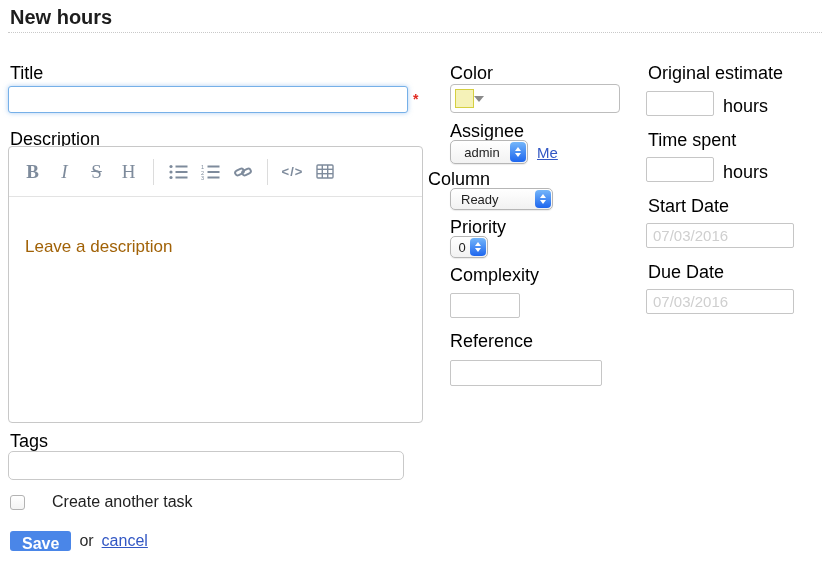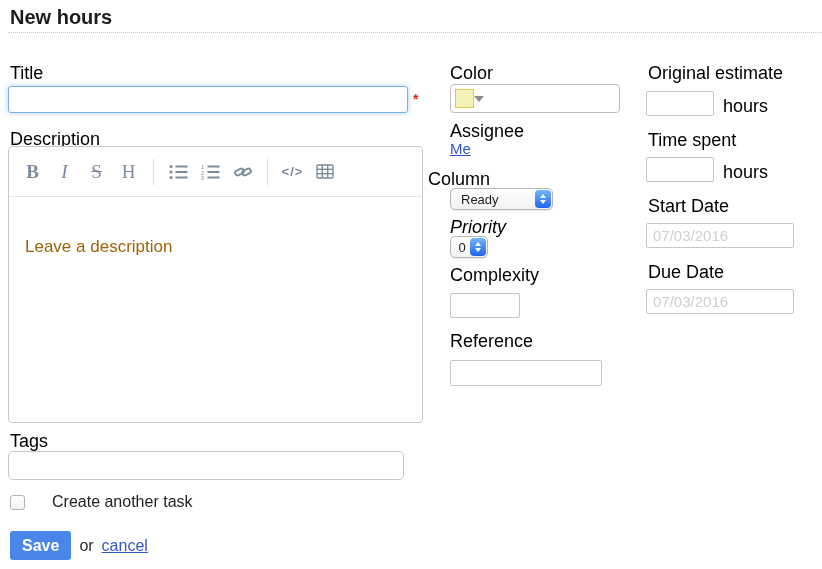--- a/index.html
+++ b/index.html
@@ -32,21 +32,21 @@
   #desc-placeholder{left:25px;top:206px;font-size:17px;color:#a16207;margin-top:31px;}
 
   #tags-label{left:10px;top:431px;}
   #tags-input{left:8px;top:451px;width:396px;height:29px;border-radius:5px;border-color:#c9c9c9;}
 
   #checkbox-row{left:10px;top:493px;display:flex;align-items:center;gap:27px;}
   #create-checkbox{width:13px;height:13px;border:1px solid #b3b3b3;border-radius:3px;background:linear-gradient(#fff,#f4f4f4);display:inline-block;}
   #checkbox-label{font-size:16px;color:#222;}
 
   #save-row{left:10px;top:531px;display:flex;align-items:center;gap:8px;}
-  #save-button{background:#4a86e8;color:#fff;border:none;border-radius:3px;font-size:16px;font-weight:bold;padding:4px 12px;height:29px;cursor:pointer;font-family:inherit;}
+  #save-button{background:#4a86e8;color:#fff;border:none;border-radius:3px;font-size:16px;font-weight:bold;padding:4px 12px;height:20px;cursor:pointer;font-family:inherit;}
   #or-text{font-size:16px;color:#2b2b2b;}
   a.link{color:#3257c4;text-decoration:underline;cursor:pointer;}
   #cancel-link{font-size:16px;}
 
   
   #color-label{left:450px;top:63px;}
   #color-dropdown{left:450px;top:84px;width:170px;height:29px;border:1px solid #bdbdbd;border-radius:4px;background:#fff;display:flex;align-items:center;padding:0 8px 0 4px;cursor:pointer;}
   #color-swatch{width:19px;height:19px;background:#f5f2b8;border:1px solid #d5cf41;box-sizing:border-box;}
   #color-value{font-size:16px;color:#222;margin-left:9px;flex:1;}
   .caret-down{width:0;height:0;border-left:5px solid transparent;border-right:5px solid transparent;border-top:6px solid #8a8a8a;}
@@ -57,21 +57,21 @@
   .stepper{width:16px;align-self:stretch;margin:1px;border-radius:4px;background:linear-gradient(#74b6fa,#1e66ee);display:flex;flex-direction:column;align-items:center;justify-content:center;gap:2px;flex:none;}
   .tri-up{width:0;height:0;border-left:3px solid transparent;border-right:3px solid transparent;border-bottom:4px solid #fff;}
   .tri-down{width:0;height:0;border-left:3px solid transparent;border-right:3px solid transparent;border-top:4px solid #fff;}
 
   #assignee-label{left:450px;top:121px;}
   #assignee-row{left:450px;top:140px;display:flex;align-items:center;gap:9px;}
   #assignee-select{width:76px;}
   #me-link{font-size:15px;}
   #column-label{left:428px;top:169px;}
   #column-select{left:450px;top:188px;width:103px;}
-  #priority-label{left:450px;top:217px;font-style:italic;}
+  #priority-label{left:450px;top:217px;}
   #priority-select{left:450px;top:236px;width:38px;}
   #complexity-label{left:450px;top:265px;}
   #complexity-input{left:450px;top:293px;width:70px;height:25px;}
   #reference-label{left:450px;top:331px;}
   #reference-input{left:450px;top:360px;width:152px;height:26px;}
 
   
   #oe-label{left:648px;top:63px;}
   #oe-input{left:646px;top:91px;width:68px;height:25px;}
   #oe-hours{left:723px;top:96px;}
@@ -163,20 +163,27 @@
 </div>
 
 <div id="color-label" class="abs label">Color</div>
 <div id="color-dropdown" class="abs">
   <span id="color-swatch"></span>
   <span class="caret-down"></span>
 </div>
 
 <div id="assignee-label" class="abs label">Assignee</div>
 <div id="assignee-row" class="abs">
+  <div id="assignee-select" class="mac-select">
+    <span class="sel-text">admin</span>
+    <span class="stepper">
+        <i class="tri-up"></i>
+        <i class="tri-down"></i>
+      </span>
+  </div>
   <a id="me-link" class="link">Me</a>
 </div>
 
 <div id="column-label" class="abs label">Column</div>
 <div id="column-select" class="abs mac-select sel-left">
   <span class="sel-text">Ready</span>
   <span class="stepper">
       <i class="tri-up"></i>
       <i class="tri-down"></i>
     </span>

